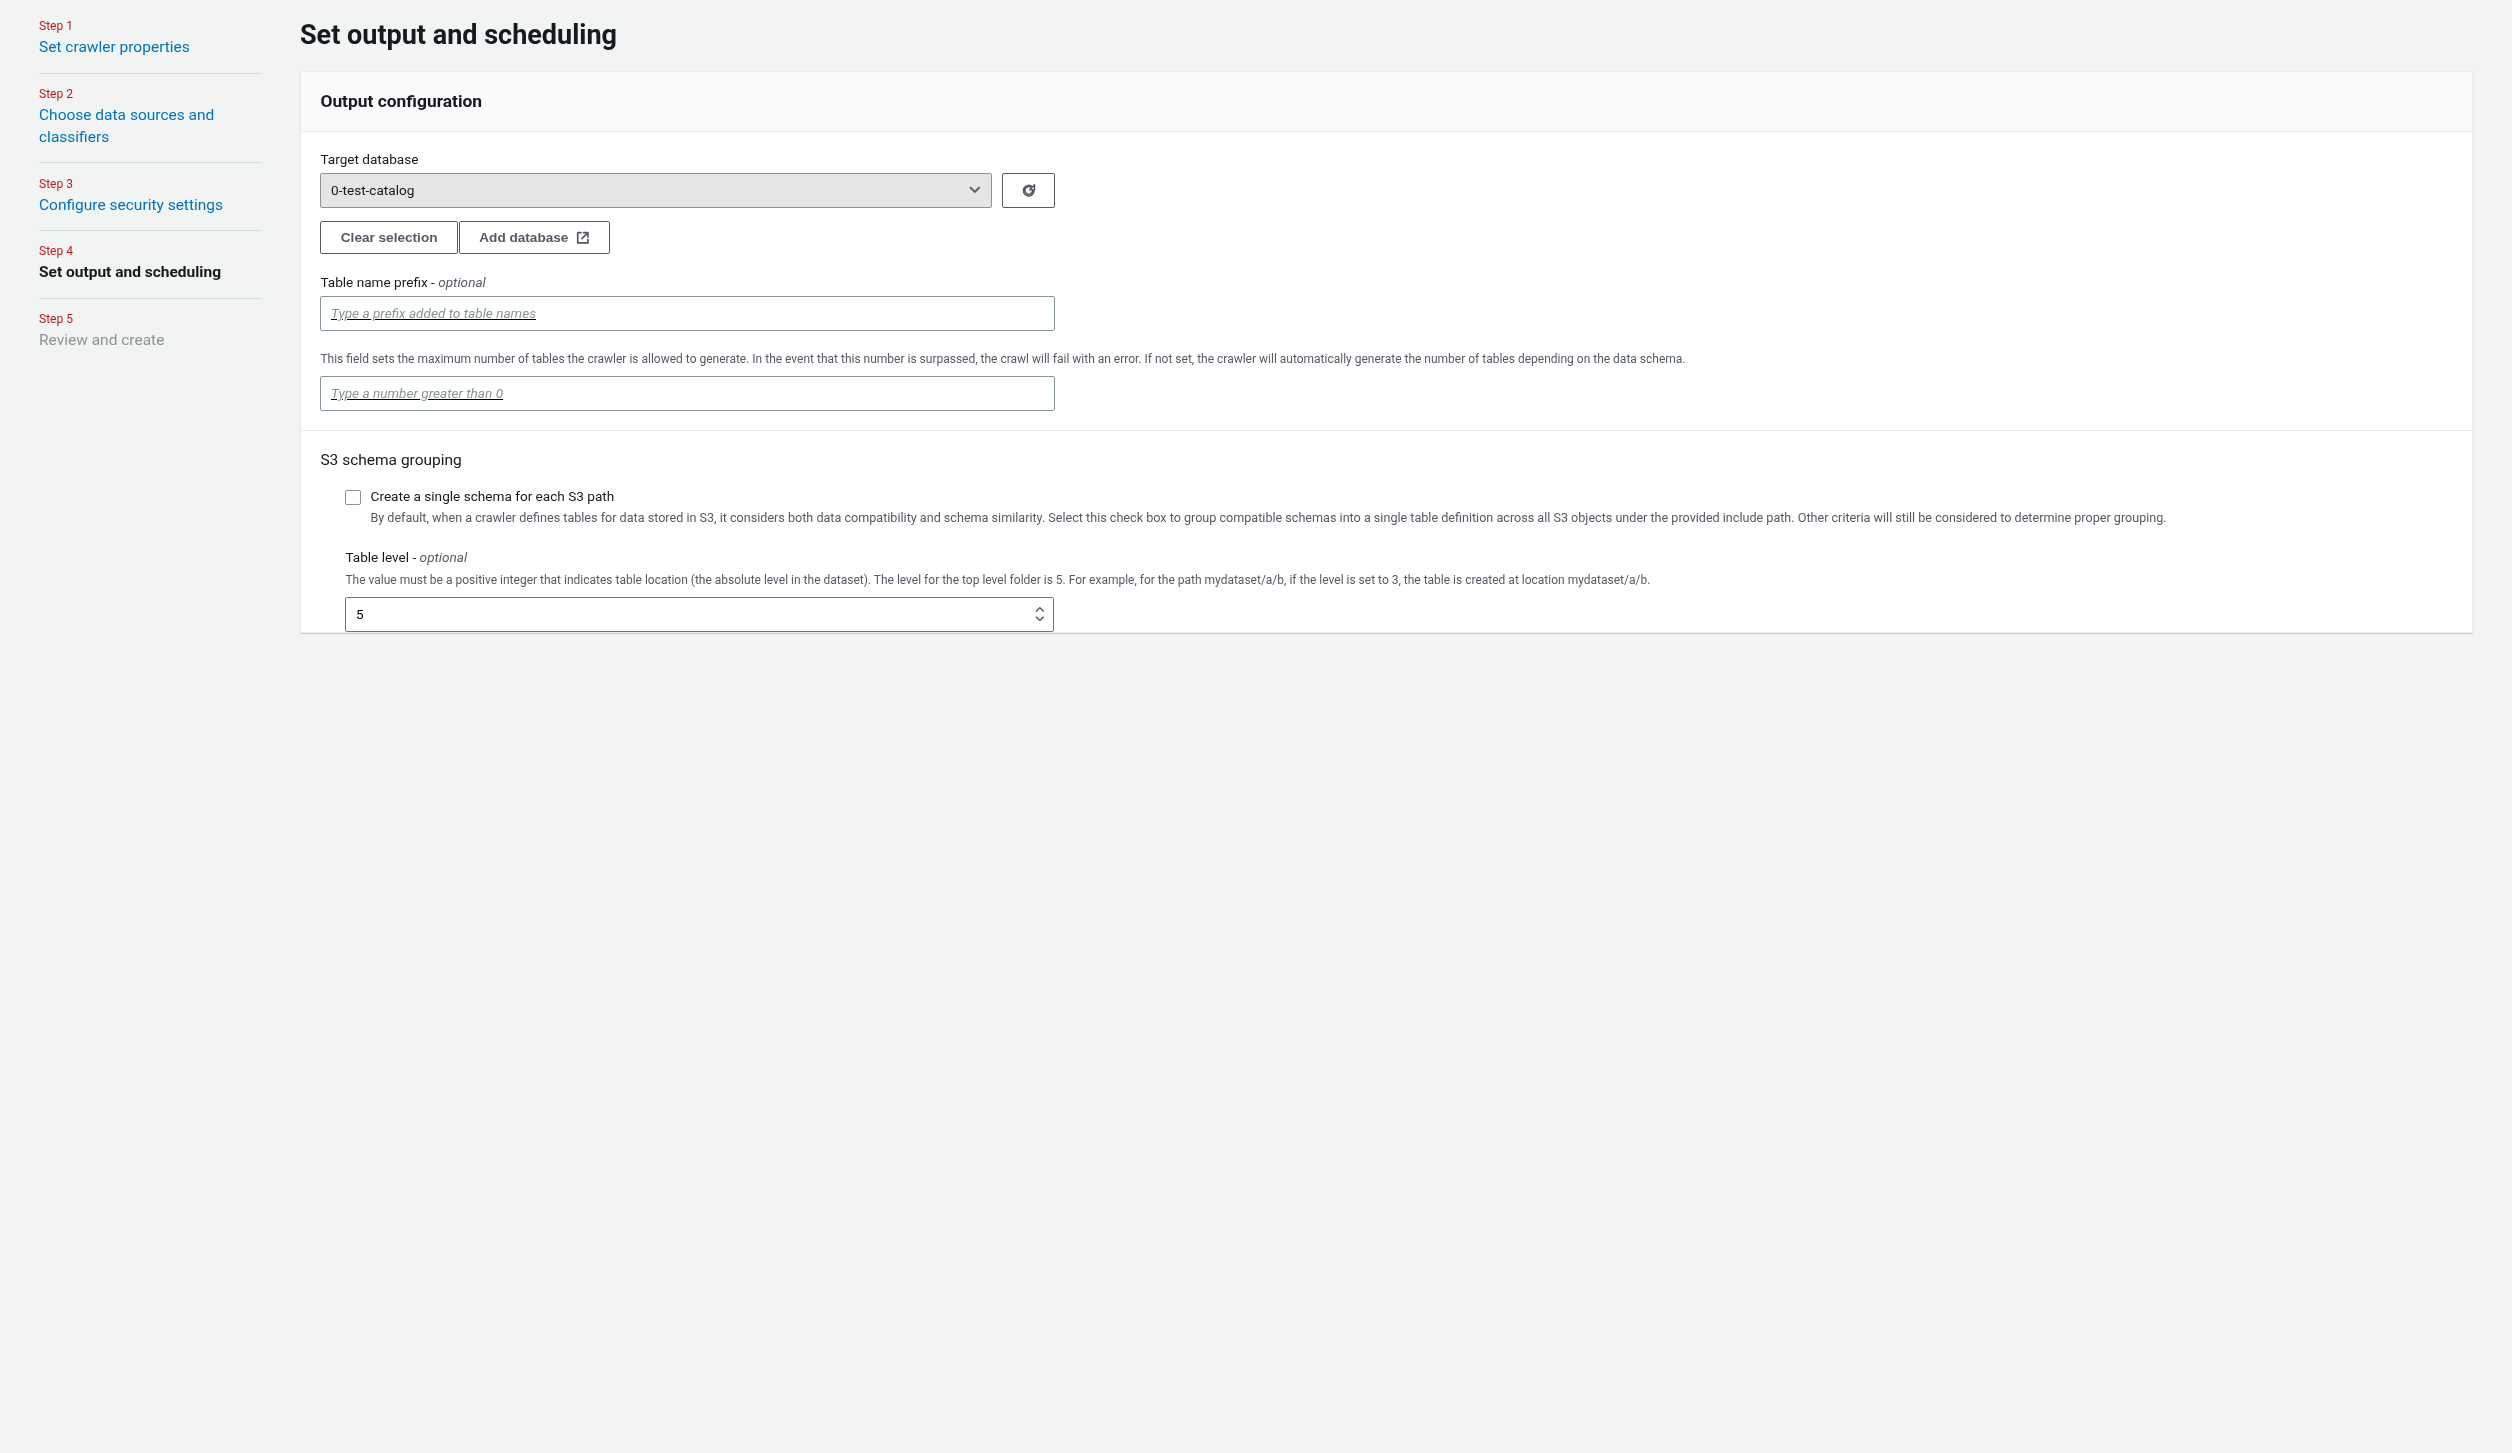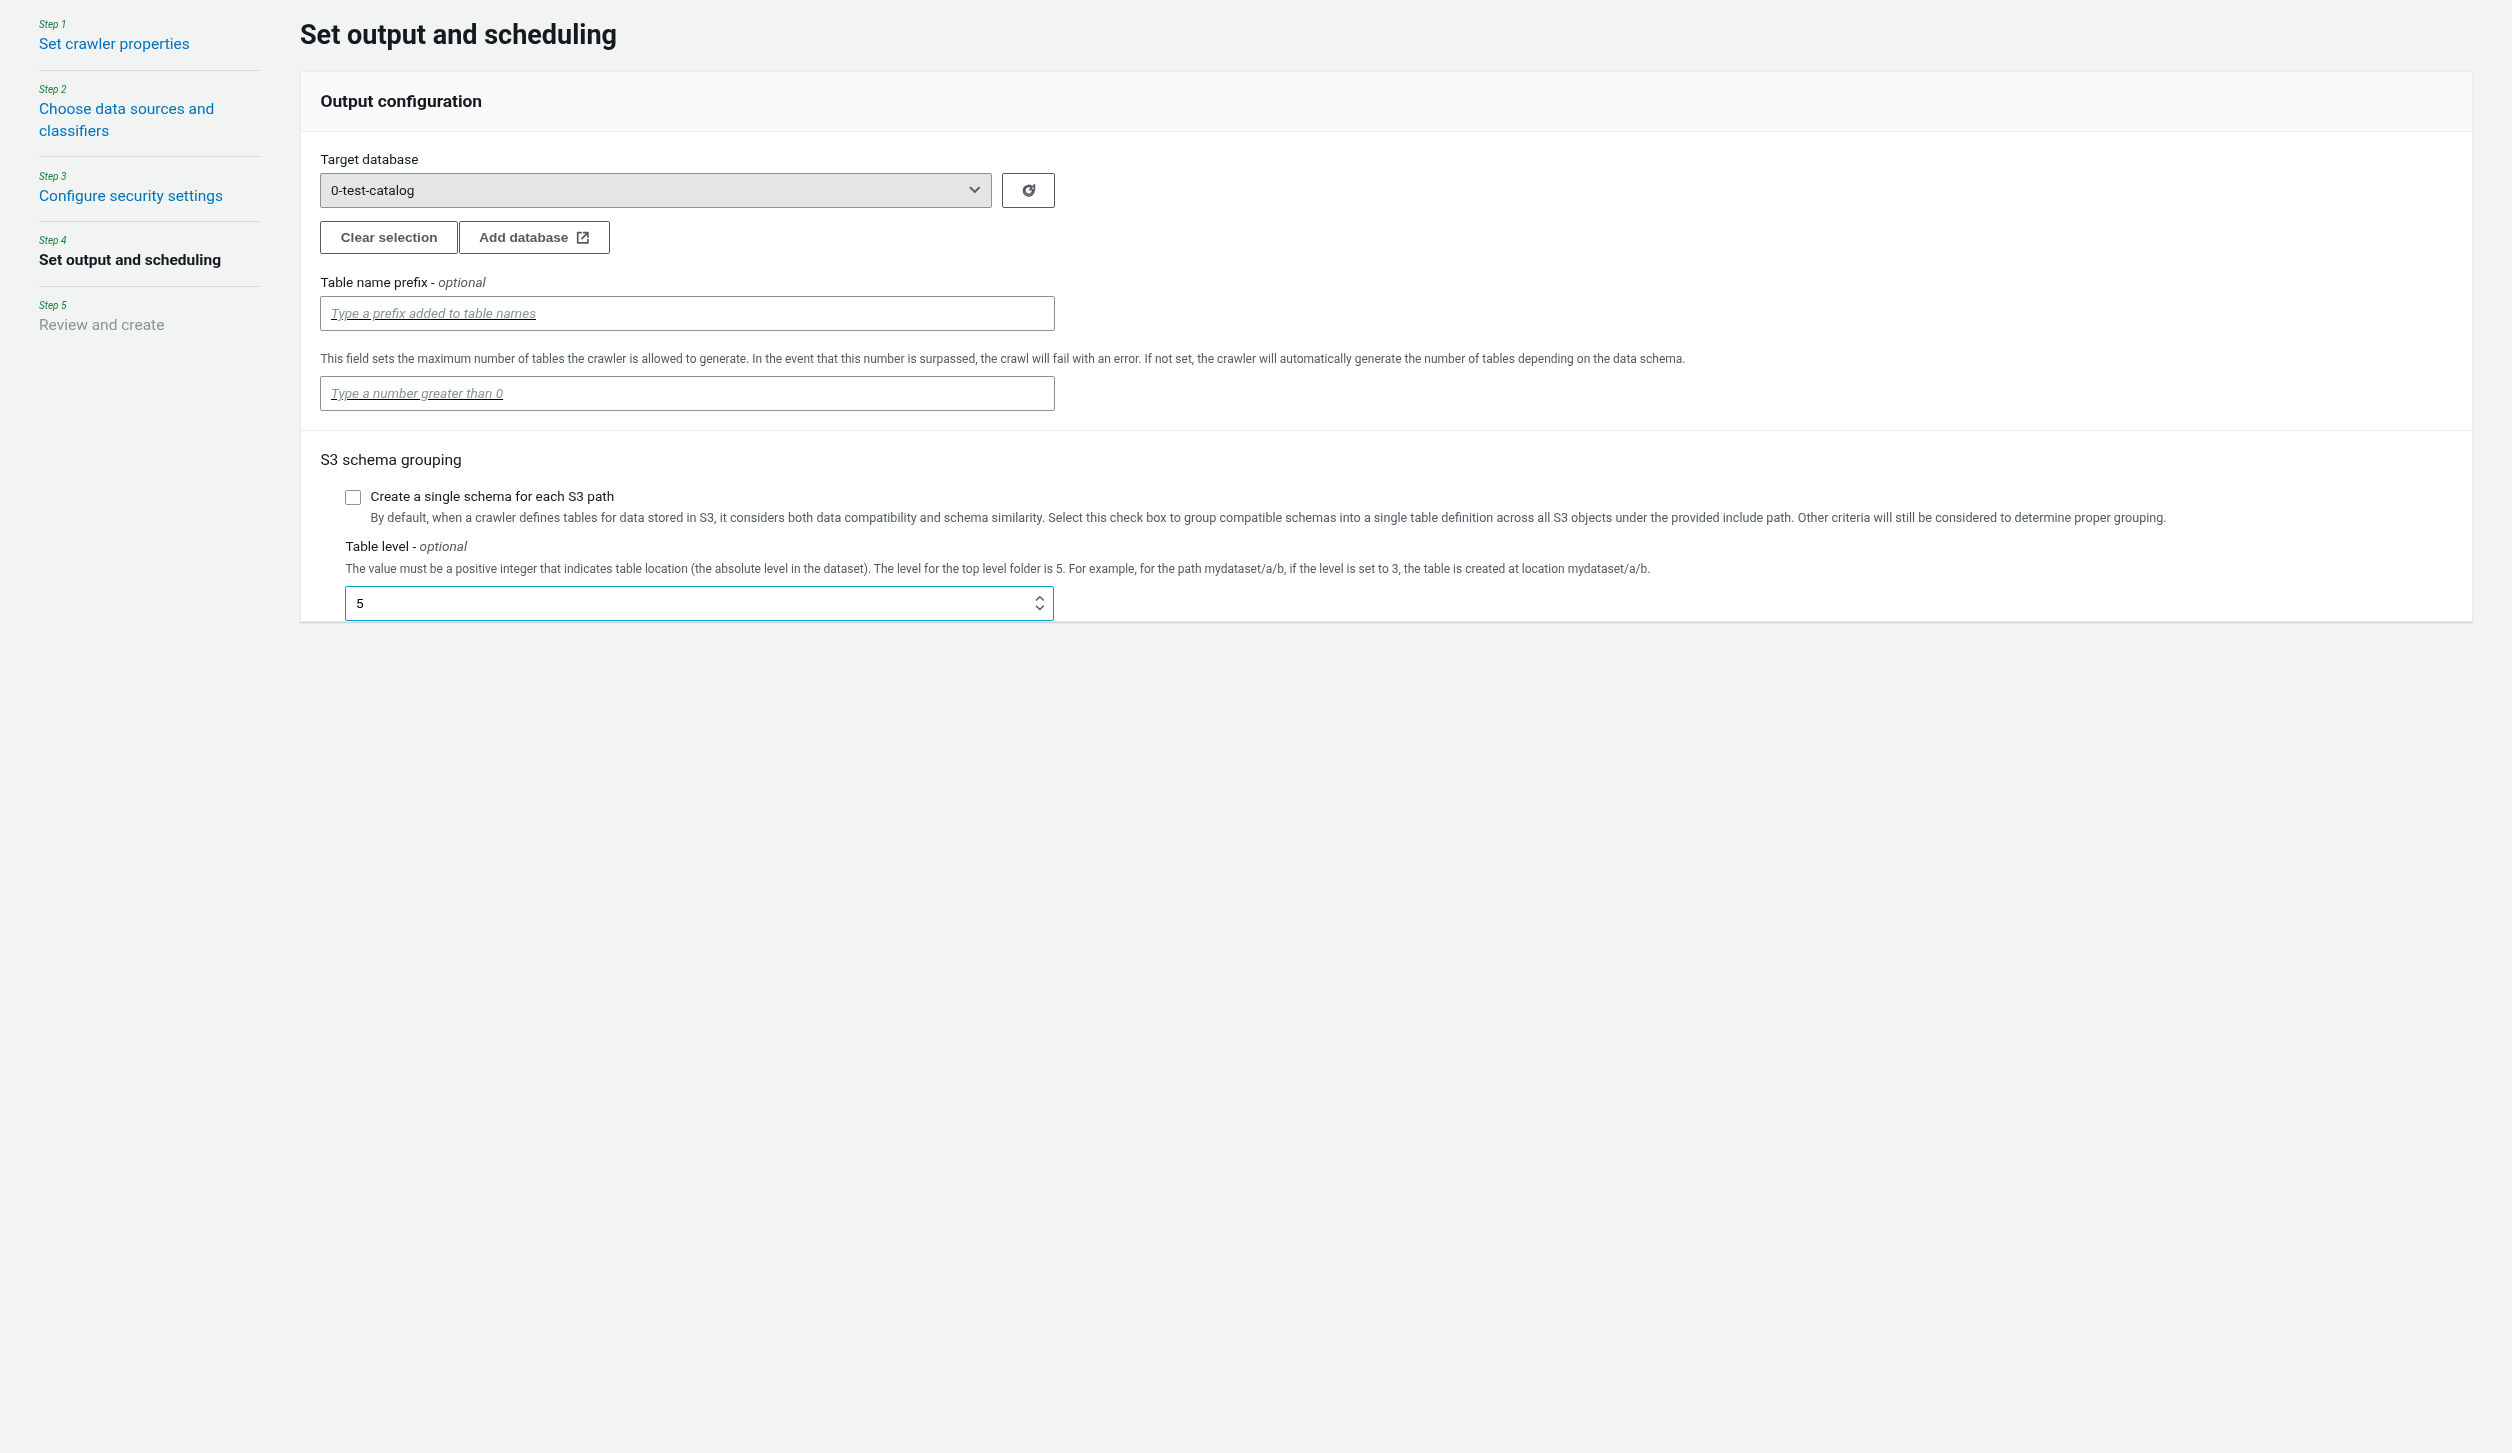--- a/index.html
+++ b/index.html
@@ -25,24 +25,23 @@
     }
     .step {
       padding: 0 0 13.6px 0;
       border-bottom: 1px solid #d5dbdb;
       margin-bottom: 13.6px;
     }
     .step:last-child {
       border-bottom: none;
     }
     .step-number {
-      font-size: 10px;
-      color: #15803d;
+      font-size: 12px;
+      color: #b91c1c;
       margin-bottom: 3.9px;
-      font-style: italic;
     }
     .step-title {
       font-size: 15.5px;
       line-height: 1.4;
     }
     .step-title.link {
       color: #0073bb;
       cursor: pointer;
     }
     .step-title.active {
@@ -193,21 +192,21 @@
       color: #16191f;
     }
     .subheading {
       font-size: 15.5px;
       font-weight: 400;
       color: #16191f;
       margin-bottom: 19.4px;
     }
     .checkbox-field {
       padding-left: 25px;
-      margin-bottom: 10px;
+      margin-bottom: 21px;
     }
     .checkbox-row {
       display: flex;
       align-items: flex-start;
       gap: 9.7px;
     }
     .checkbox {
       width: 15.5px;
       height: 15.5px;
       border: 1px solid #879596;

